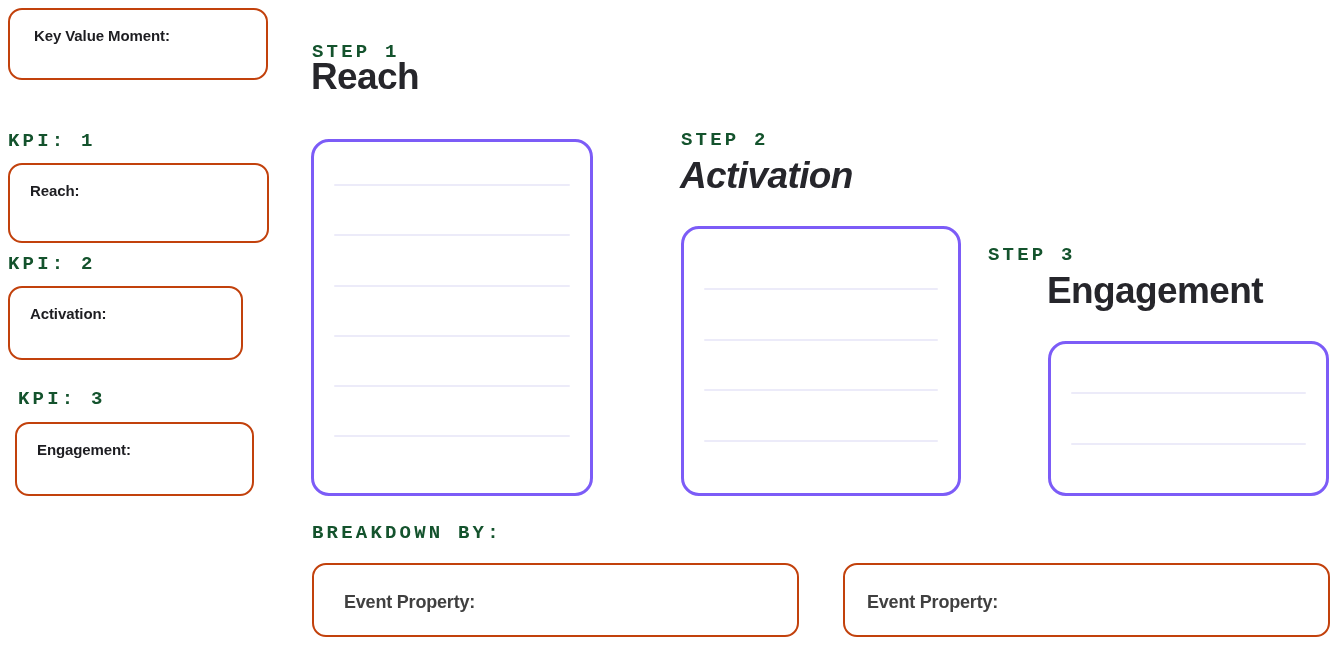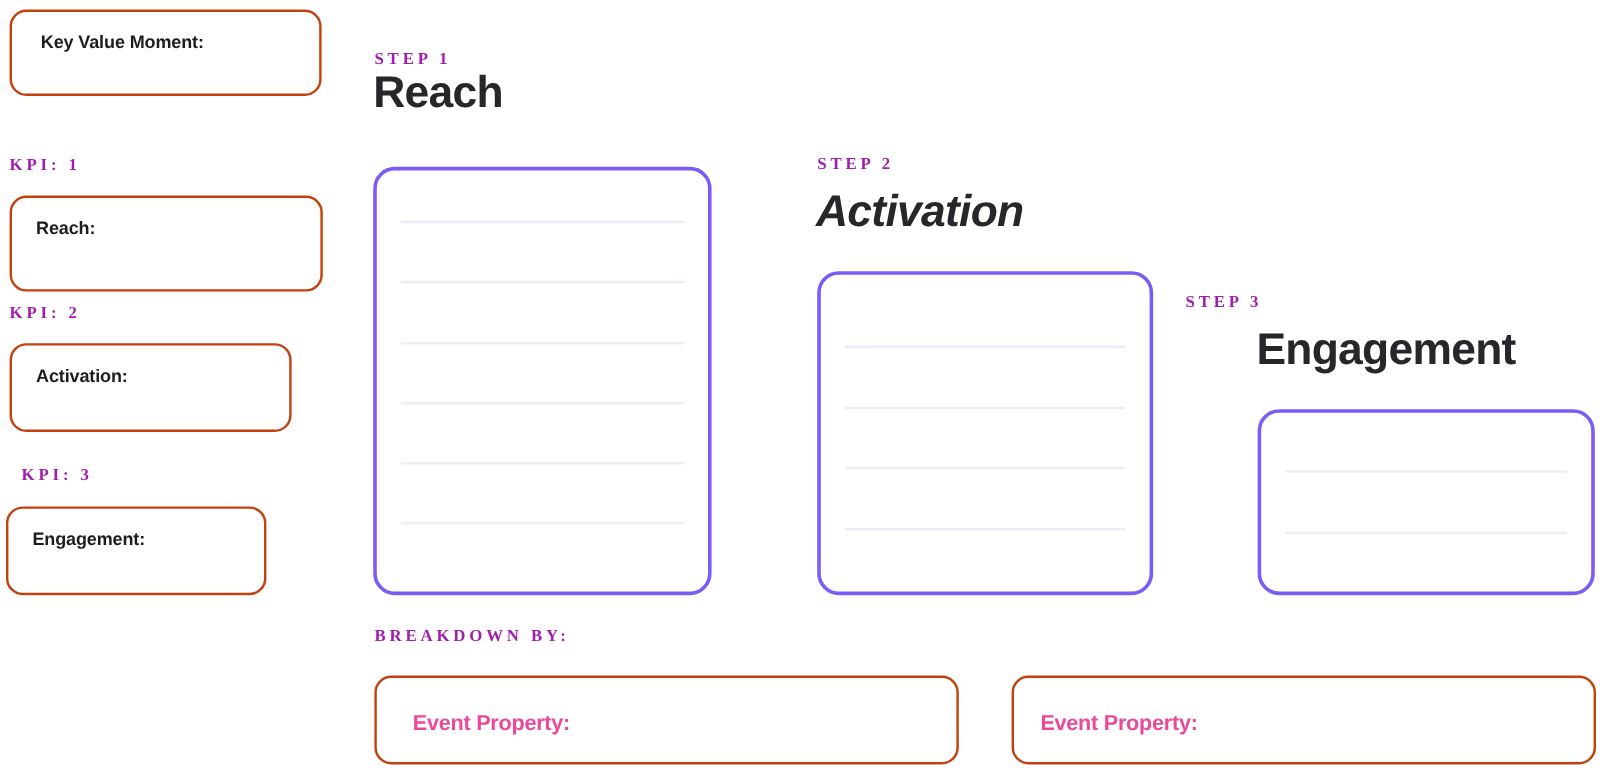--- a/index.html
+++ b/index.html
@@ -14,25 +14,25 @@
     overflow: hidden;
     font-family: "Liberation Sans", sans-serif;
     -webkit-font-smoothing: antialiased;
   }
 
   
   .abs { position: absolute; box-sizing: border-box; }
 
   
   .eyebrow {
-    font-family: Liberation Serif, serif;
+    font-family: Liberation Mono, monospace;
     font-weight: 700;
-    font-size: 14px;
+    font-size: 19px;
     letter-spacing: 3.2px;
-    color: #a21caf;
+    color: #14532d;
     white-space: nowrap;
     line-height: 1;
   }
 
   
   .step-title {
     font-family: "Liberation Sans", sans-serif;
     font-weight: 700;
     font-size: 37px;
     letter-spacing: -0.6px;
@@ -59,21 +59,21 @@
     font-weight: 700;
     font-size: 15px;
     color: #1d1d21;
     letter-spacing: -0.1px;
     white-space: nowrap;
   }
   .card-label-lg {
     font-family: "Liberation Sans", sans-serif;
     font-weight: 700;
     font-size: 18px;
-    color: #ec4899;
+    color: #404040;
     letter-spacing: -0.2px;
     white-space: nowrap;
   }
 
   
   .rules {
     position: absolute;
     left: 0; right: 0; top: 0; bottom: 0;
     padding: 0;
   }
@@ -95,21 +95,21 @@
 <div class="abs card-soft" style="left:8px; top:163px; width:261px; height:80px;">
   <span class="abs card-label" style="left:20px; top:17px;">Reach:</span>
 </div>
 
 <div class="abs eyebrow" style="left:8px; top:255px;">KPI: 2</div>
 <div class="abs card-soft" style="left:8px; top:286px; width:235px; height:74px;">
   <span class="abs card-label" style="left:20px; top:17px;">Activation:</span>
 </div>
 
 <div class="abs eyebrow" style="left:18px; top:390px;">KPI: 3</div>
-<div class="abs card-soft" style="left:5px; top:422px; width:217px; height:74px;">
+<div class="abs card-soft" style="left:15px; top:422px; width:239px; height:74px;">
   <span class="abs card-label" style="left:20px; top:17px;">Engagement:</span>
 </div>
 
 <div class="abs eyebrow" style="left:312px; top:43px;">STEP 1</div>
 <div class="abs step-title" style="left:311px; top:58px;">Reach</div>
 
 <div class="abs card-strong" style="left:311px; top:139px; width:282px; height:357px;">
   <div class="rules">
     <div class="rule" style="left:20px; right:20px; top:42px;"></div>
     <div class="rule" style="left:20px; right:20px; top:92px;"></div>

